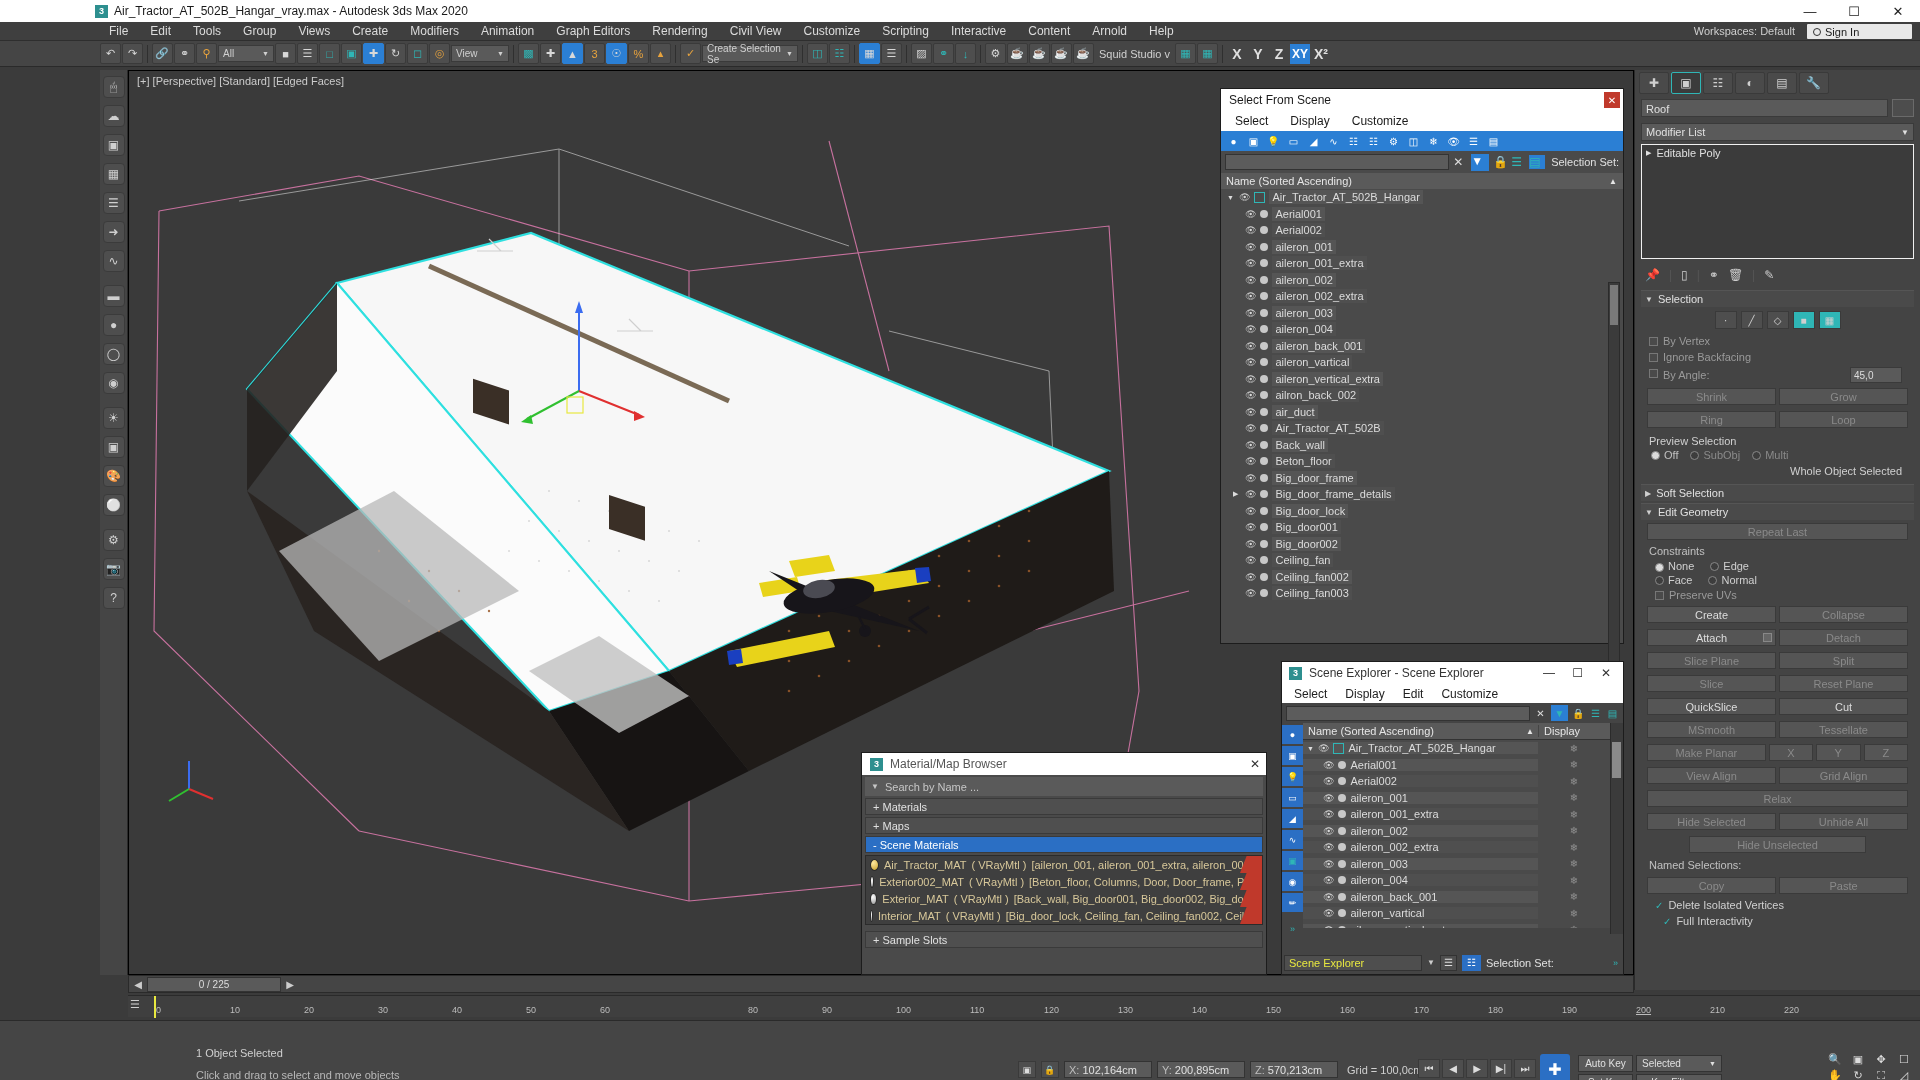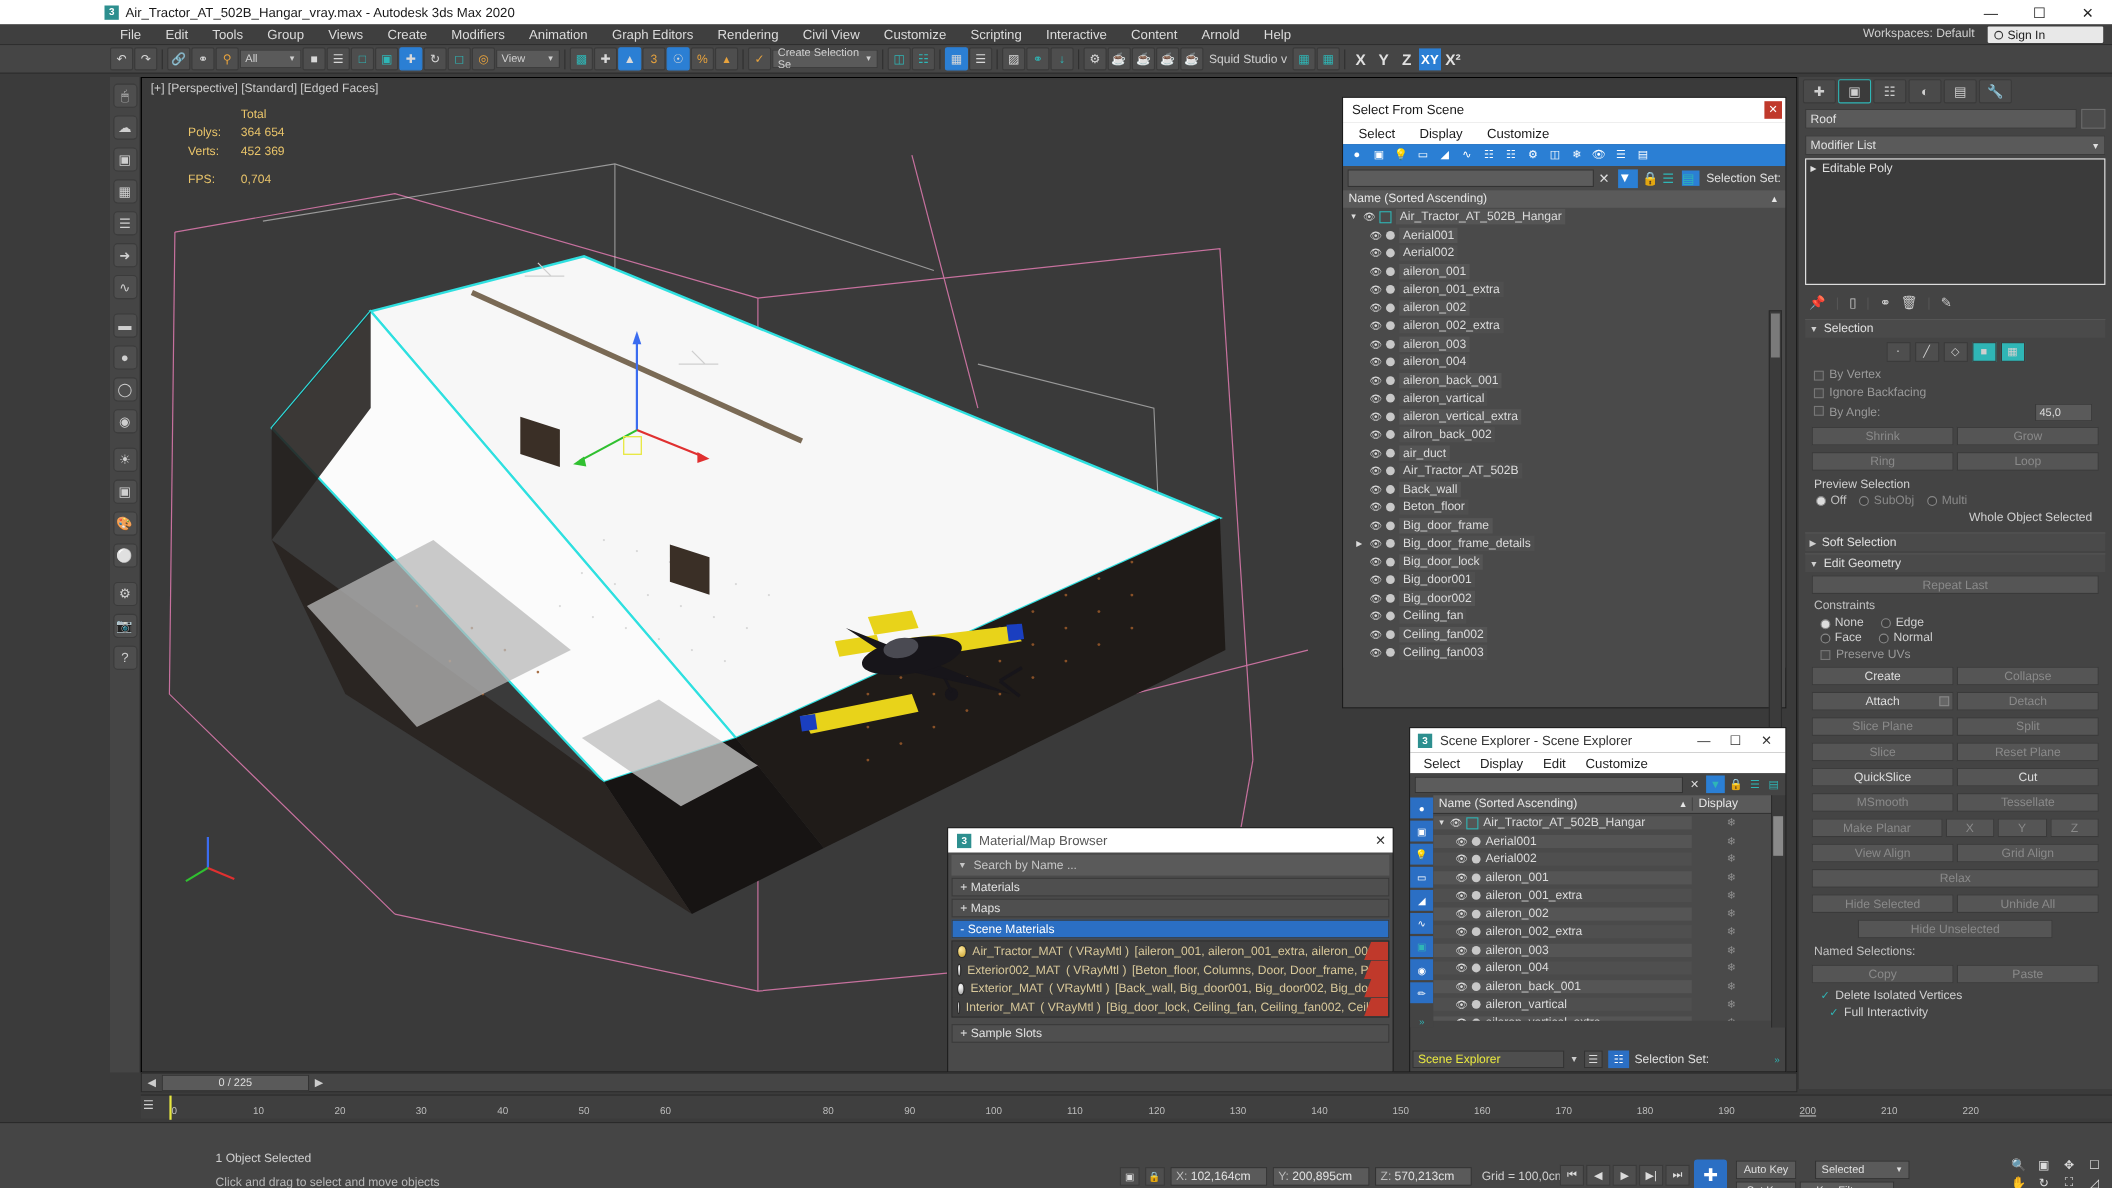--- a/index.html
+++ b/index.html
@@ -415,40 +415,20 @@
         <line x1="730" y1="546" x2="736" y2="558" stroke="#17151a" stroke-width="2.5"></line>
       </g>
 
       <g>
         <line x1="60" y1="718" x2="60" y2="690" stroke="#3b6cf0" stroke-width="2"></line>
         <line x1="60" y1="718" x2="84" y2="728" stroke="#e03030" stroke-width="2"></line>
         <line x1="60" y1="718" x2="40" y2="730" stroke="#30c030" stroke-width="2"></line>
       </g>
     </svg>
     <div class="vplabel">[+] [Perspective] [Standard] [Edged Faces]</div>
-    <table class="vpstats">
-      <tbody>
-          <tr>
-            <td></td>
-            <td>Total</td>
-          </tr>
-      <tr>
-            <td>Polys:</td>
-          <td>364 654</td>
-          </tr>
-      <tr>
-            <td>Verts:</td>
-          <td>452 369</td>
-          </tr>
-      <tr>
-            <td style="padding-top:8px">FPS:</td>
-          <td style="padding-top:8px">0,704</td>
-          </tr>
-    </tbody>
-      </table>
   </div>
 
   <div class="dlg" style="left:1220px; top:88px; width:404px; height:556px;">
     <div class="dlgtitle">
       <span>Select From Scene</span>
       <span class="x">✕</span>
     </div>
     <div class="dlgmenu" id="sfs-menu">
         <span>Select</span>
         <span>Display</span>
@@ -1071,21 +1051,21 @@
 
     <div style="position:absolute;left:1418px;top:38px;display:flex;gap:2px">
       <div class="animbtn">⏮</div>
       <div class="animbtn">◀</div>
       <div class="animbtn">▶</div>
       <div class="animbtn">▶|</div>
       <div class="animbtn">⏭</div>
     </div>
     <div style="position:absolute;left:1540px;top:33px;width:30px;height:30px;background:#2b6fc4;border-radius:3px;display:flex;align-items:center;justify-content:center;font-size:16px;color:#fff">✚</div>
     <div style="position:absolute;left:1578px;top:34px;display:flex;flex-direction:column;gap:2px">
-      <div style="display:flex;gap:17px;align-items:center">
+      <div style="display:flex;gap:3px;align-items:center">
         <div class="keybtn redbtn" style="width:55px">Auto Key</div>
         <div class="keybtn" style="width:86px;justify-content:space-between">
           <span>Selected</span>
           <span style="font-size:7px">▼</span>
         </div>
       </div>
       <div style="display:flex;gap:3px;align-items:center">
         <div class="keybtn" style="width:55px">Set Key</div>
         <div class="keybtn" style="width:86px">Key Filters...</div>
       </div>

